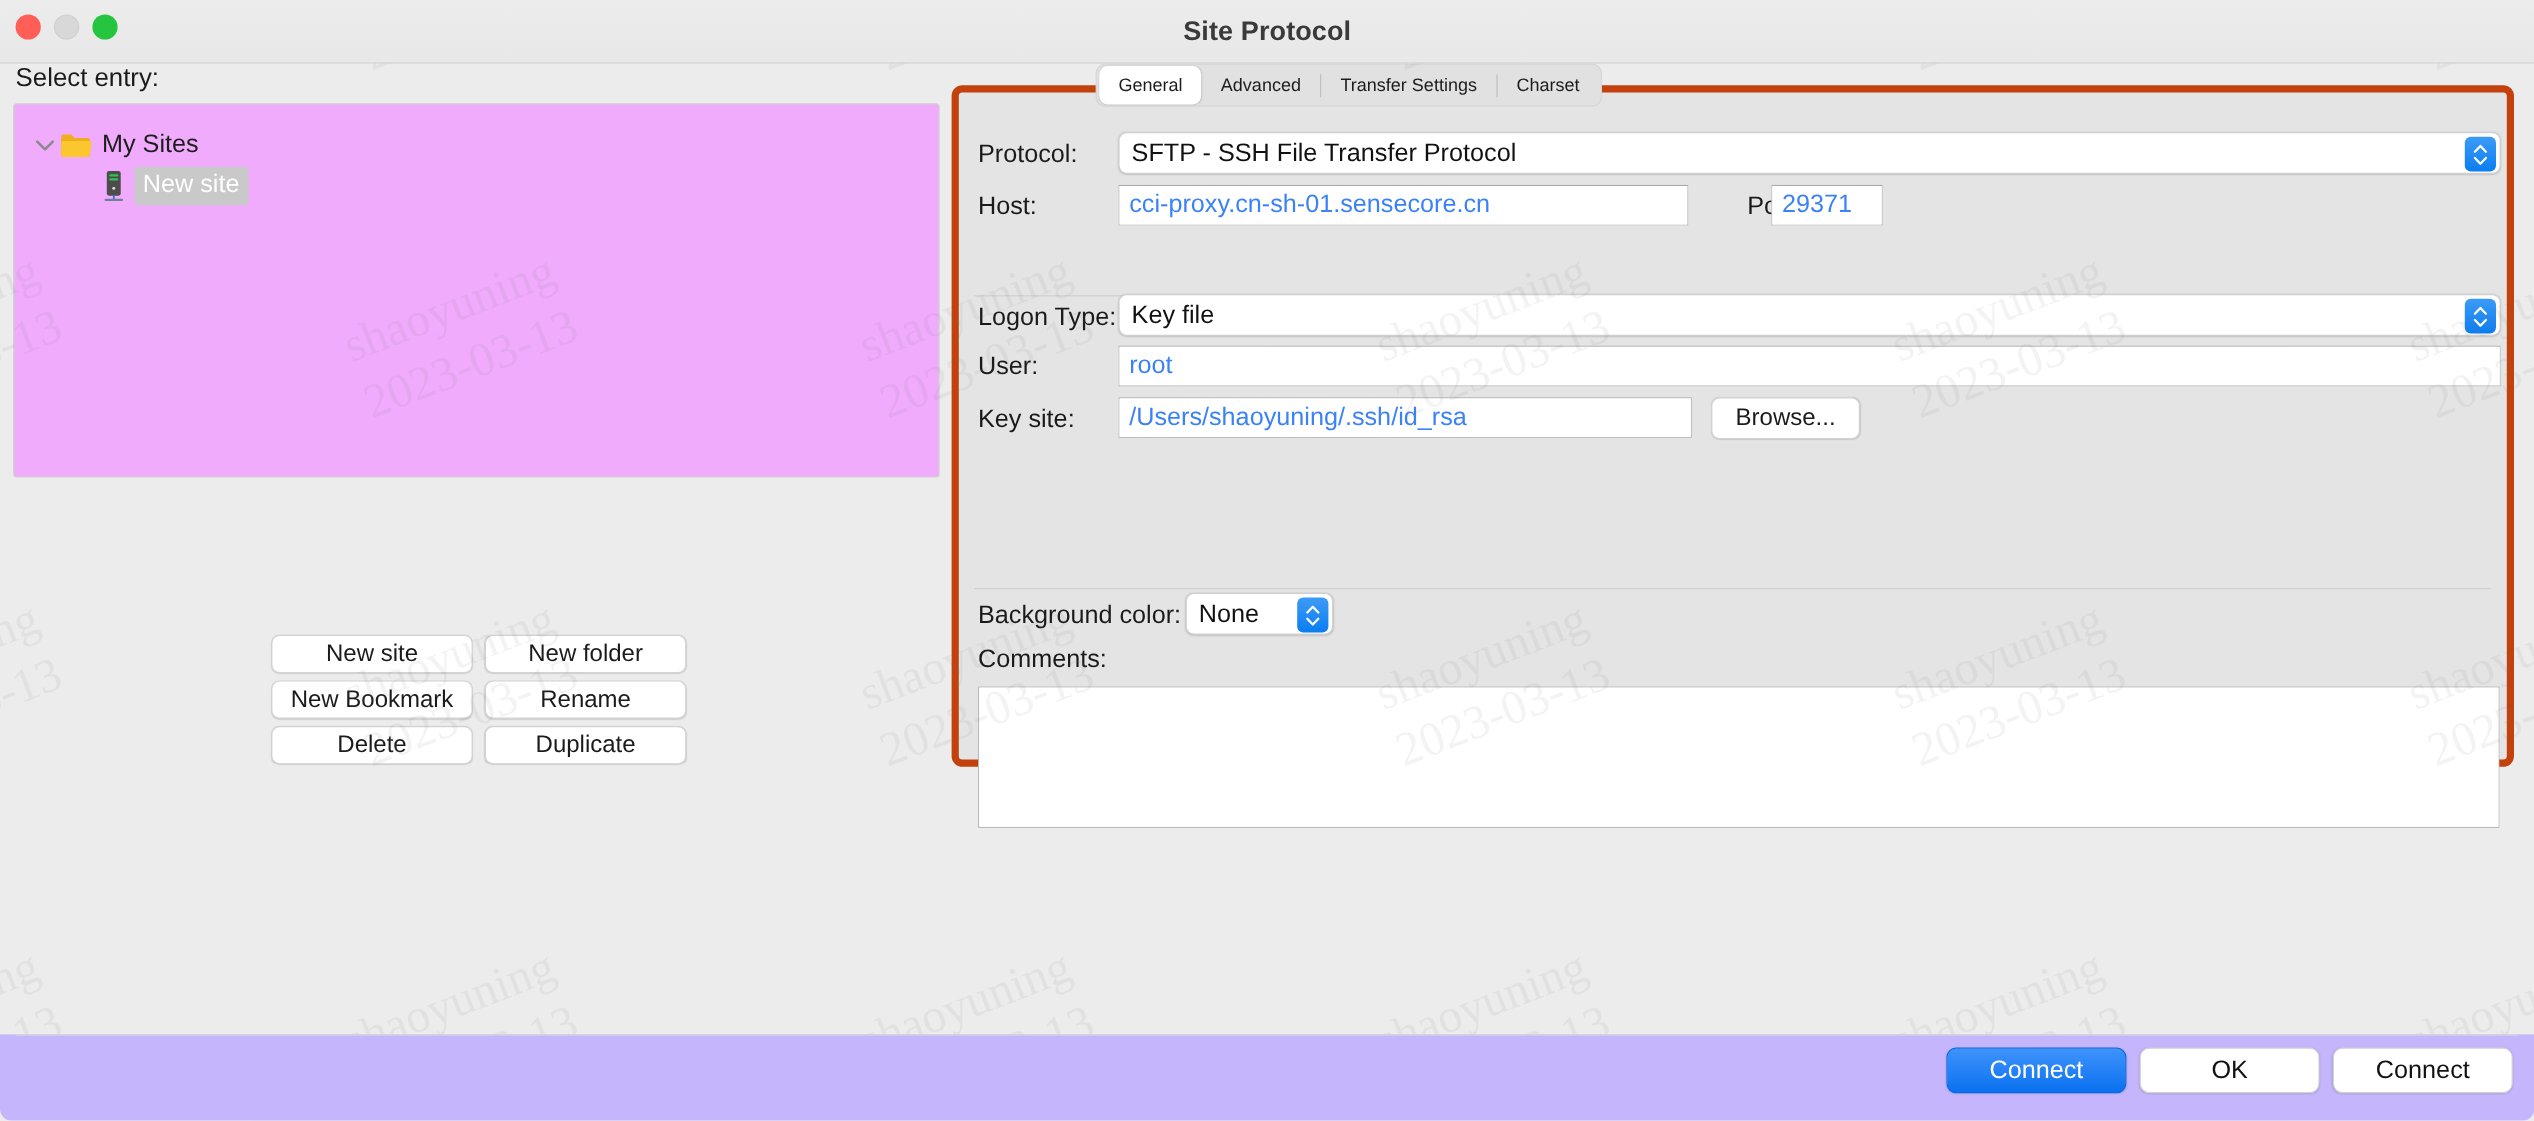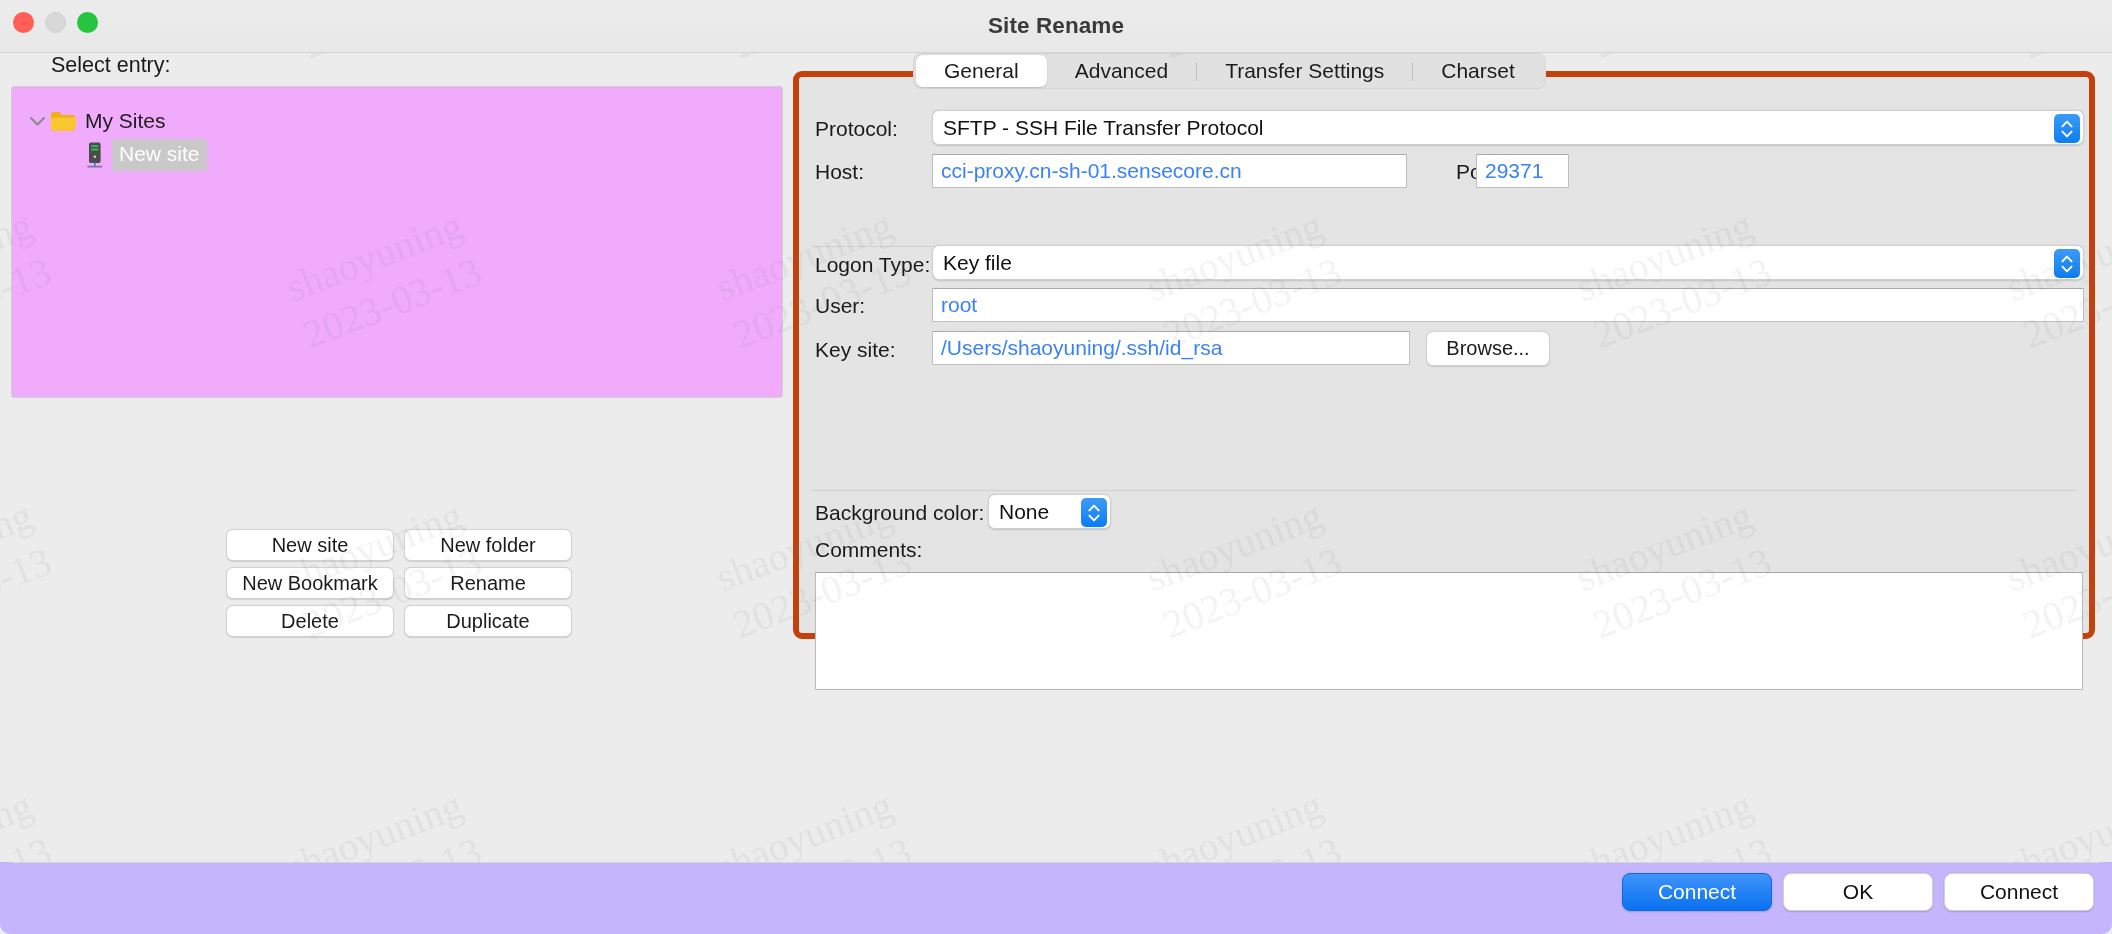--- a/index.html
+++ b/index.html
@@ -91,21 +91,20 @@
     position: absolute;
     left: 0; top: 0;
     width: 790px;
     height: 100%;
   }
   #select-entry-label {
     position: absolute;
     left: 13px; top: 0px;
     font-size: 21.5px;
     color: #1a1a1a;
-    margin-left: 38px;
   }
   #tree-box {
     position: absolute;
     left: 11px;
     top: 33px;
     width: 772px;
     height: 312px;
     background: #f0abfc;
     border: 1px solid #cfcfcf;
     border-radius: 3px;
@@ -183,22 +182,22 @@
     border-radius: 8px;
     display: flex;
     align-items: center;
     padding: 0 2px;
     z-index: 6;
   }
   .tab {
     height: 32px;
     display: flex;
     align-items: center;
-    padding: 0 28px;
-    font-size: 21px;
+    padding: 0 16px;
+    font-size: 15px;
     color: #1c1c1c;
     border-radius: 7px;
     cursor: default;
     white-space: nowrap;
     text-align: right;
   }
   .tab.active {
     background: #ffffff;
     box-shadow: 0 0.5px 1.5px rgba(0,0,0,0.16);
   }
@@ -337,21 +336,21 @@
 <body>
 
 <div id="window">
 
   <div id="titlebar">
     <div id="traffic">
       <div class="light red"></div>
       <div class="light gray"></div>
       <div class="light green"></div>
     </div>
-    <div id="window-title">Site Rename</div>
+    <div id="window-title">Site Protocol</div>
   </div>
 
   <div id="body">
 
     <div id="left-pane">
 
       <div id="select-entry-label">Select entry:</div>
 
       <div id="tree-box">
 

